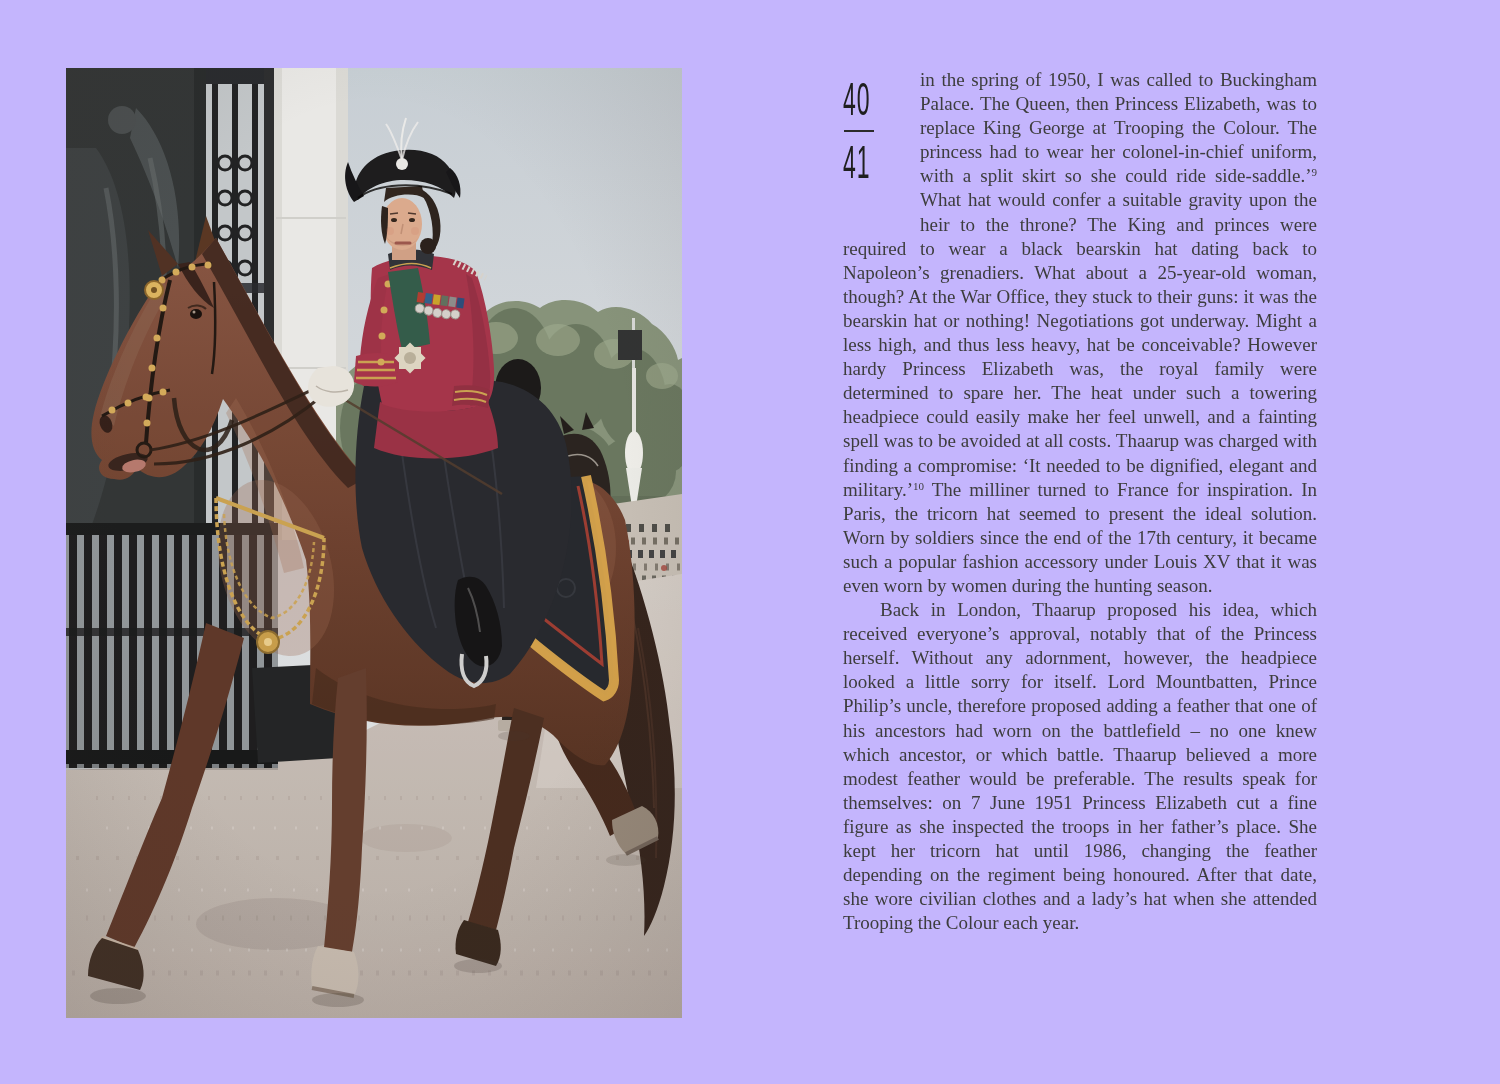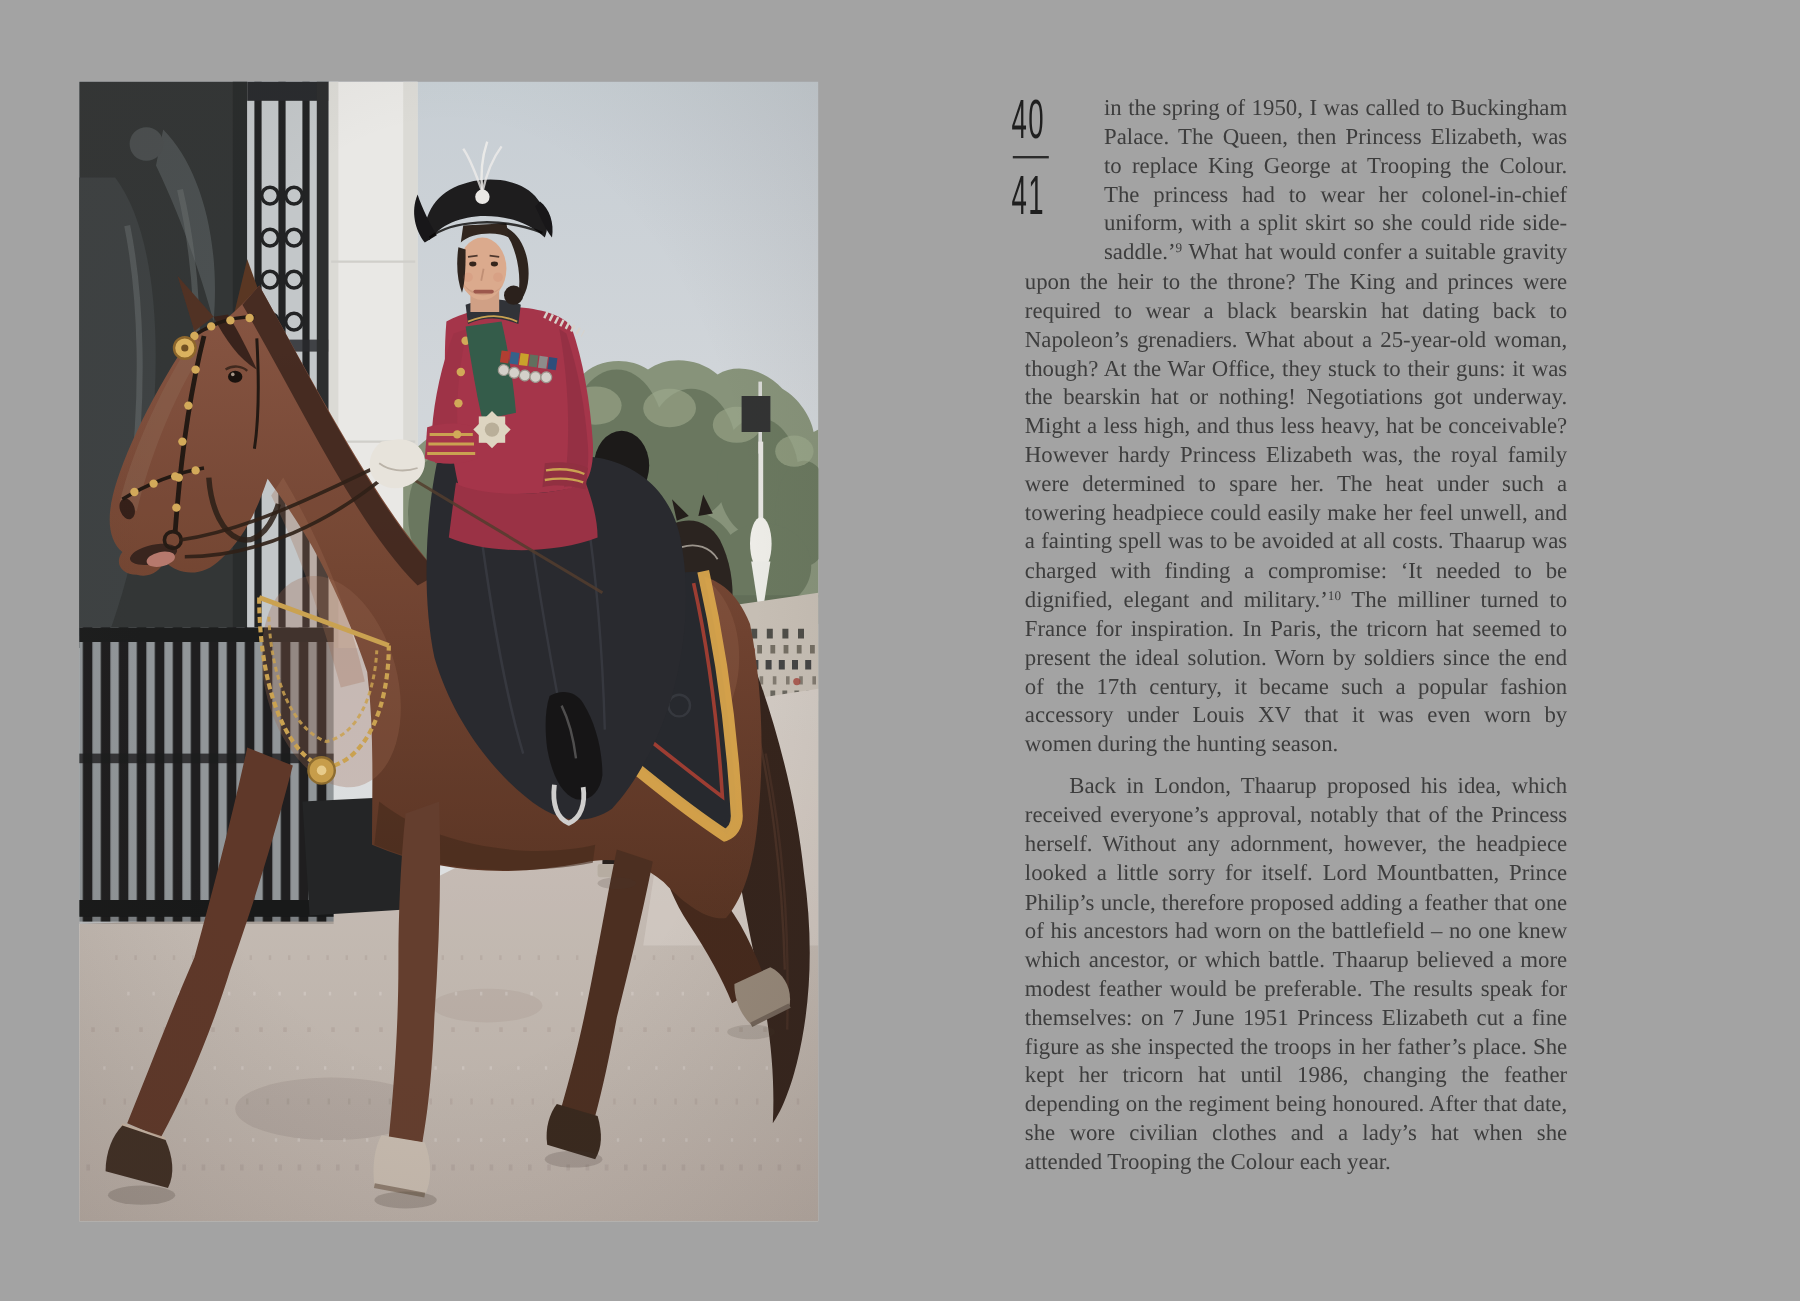--- a/index.html
+++ b/index.html
@@ -1,24 +1,24 @@
 <!DOCTYPE html>
 <html><head>
 <meta charset="utf-8">
 <style>
   html,body{margin:0;padding:0;background:#ffffff;}
-  .spread{position:relative;width:1500px;height:1084px;background:#a3a3a3;overflow:hidden;
+  .spread{position:relative;width:1500px;height:1084px;background:#c4b5fd;overflow:hidden;
           font-family:"Liberation Serif", serif;}
   
   .photo{position:absolute;left:66px;top:68px;width:616px;height:950px;}
   .photo svg{display:block;width:100%;height:100%;}
   
   .text-col{position:absolute;left:843px;top:68px;width:474px;height:950px;
             font-size:19px;line-height:24.1px;color:#3d3d3d;text-align:justify;}
-  .text-col p{margin:11px;padding:0;}
+  .text-col p{margin:0;padding:0;}
   .para2{text-indent:37px;}
   sup{font-size:11px;line-height:0;vertical-align:6px;letter-spacing:0;}
   
   .folio-block{float:left;width:77px;height:146px;}
   .folio-num{display:block;font-family:"Liberation Sans", sans-serif;font-size:46px;
              line-height:.82;color:#1f1f1f;letter-spacing:2px;
              transform:scaleX(.5);transform-origin:left top;}
   .folio-top{margin-top:13px;}
   .folio-rule{width:30px;border-top:2px solid #2b2b2b;margin:11px 0 12px 1px;}
   

